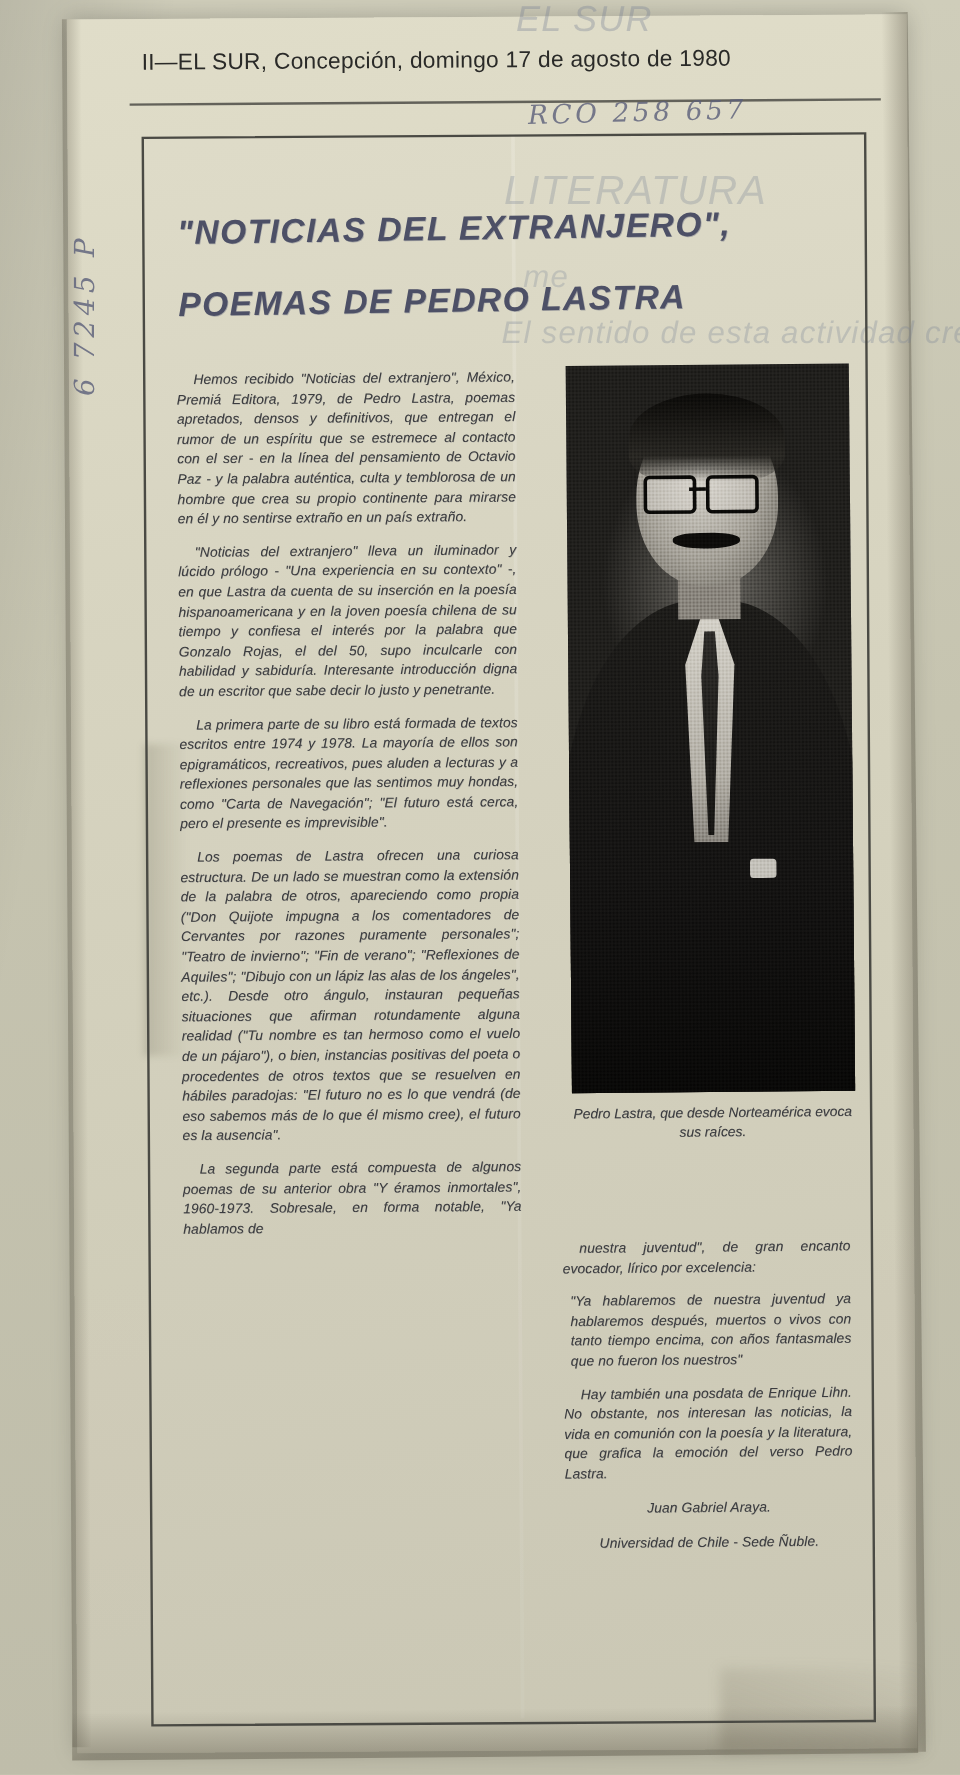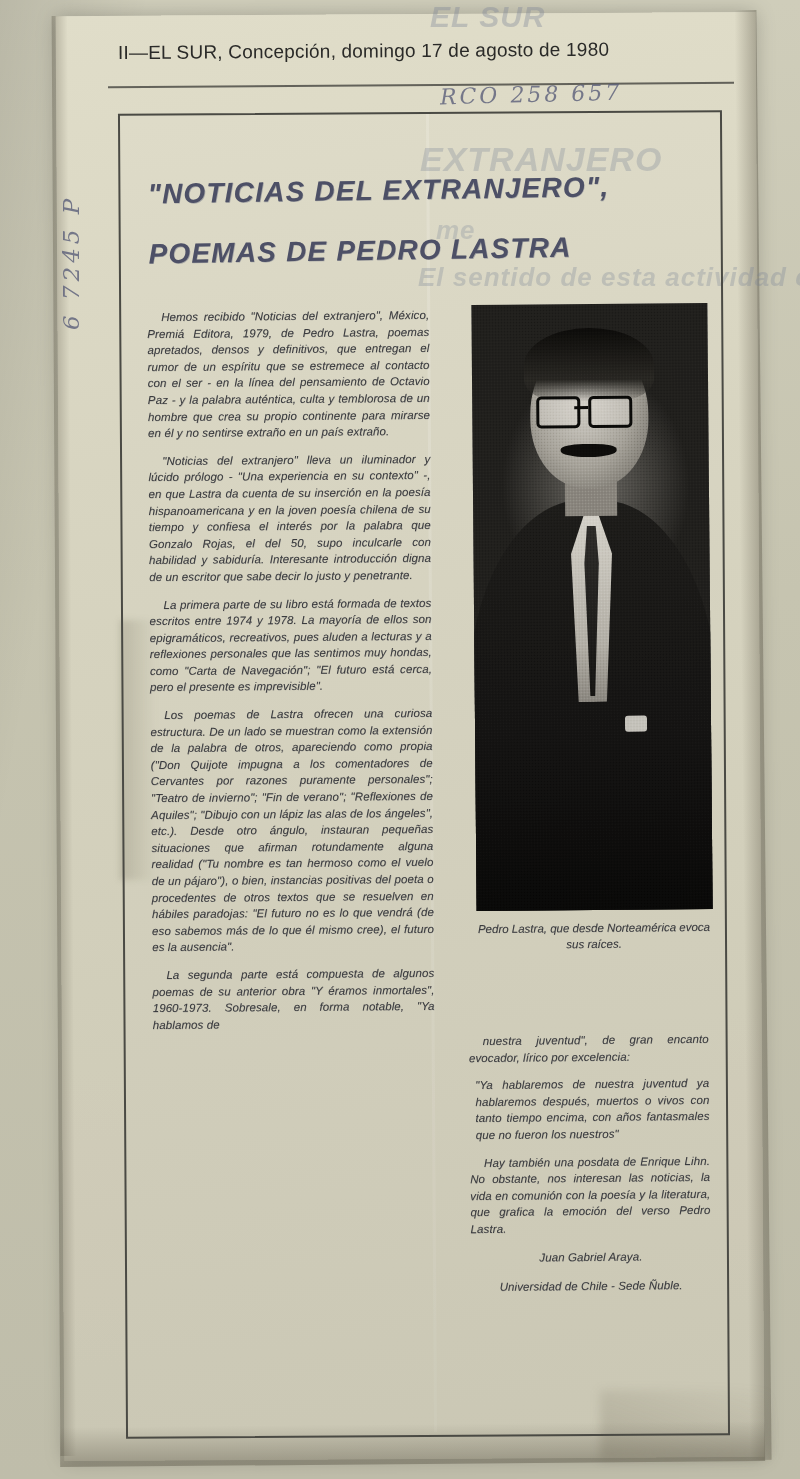--- a/index.html
+++ b/index.html
@@ -54,21 +54,21 @@
     left: 60px; top: 1424px;
     width: 705px; height: 40px;
     background: linear-gradient(0deg, rgba(80,75,60,0.40), rgba(0,0,0,0));
     transform: rotate(-0.5deg);
   }
 
   
   .ghost {
     position: absolute;
     color: rgba(120,130,150,0.35);
-    font-weight: bold;
+    font-weight: normal;
     font-style: italic;
     letter-spacing: 1px;
     pointer-events: none;
     white-space: nowrap;
   }
   .ghost-1 { left: 430px; top: 0px;   font-size: 30px; }
   .ghost-2 { left: 420px; top: 140px; font-size: 34px; color: rgba(120,130,150,0.30); }
   .ghost-3 { left: 436px; top: 215px; font-size: 26px; color: rgba(120,130,150,0.28); }
   .ghost-4 { left: 418px; top: 262px; font-size: 26px; color: rgba(120,130,150,0.30); }
 
@@ -336,21 +336,21 @@
 
   <div class="clipping"></div>
   <div class="clip-edge-left"></div>
   <div class="clip-edge-right"></div>
   <div class="clip-edge-bottom"></div>
   <div class="fold"></div>
   <div class="smudge-a"></div>
   <div class="smudge-b"></div>
 
   <div class="ghost ghost-1">EL SUR</div>
-  <div class="ghost ghost-2">EXTRANJERO</div>
+  <div class="ghost ghost-2">LITERATURA</div>
   <div class="ghost ghost-3">me</div>
   <div class="ghost ghost-4">El sentido de esta actividad creadora</div>
 
   <div class="header">II—EL SUR, Concepción, domingo 17 de agosto de 1980</div>
   <div class="rule-top"></div>
 
   <div class="handwrite hw-code">RCO 258 657</div>
   <div class="handwrite hw-side">6 7245 P</div>
 
   <div class="frame"></div>

